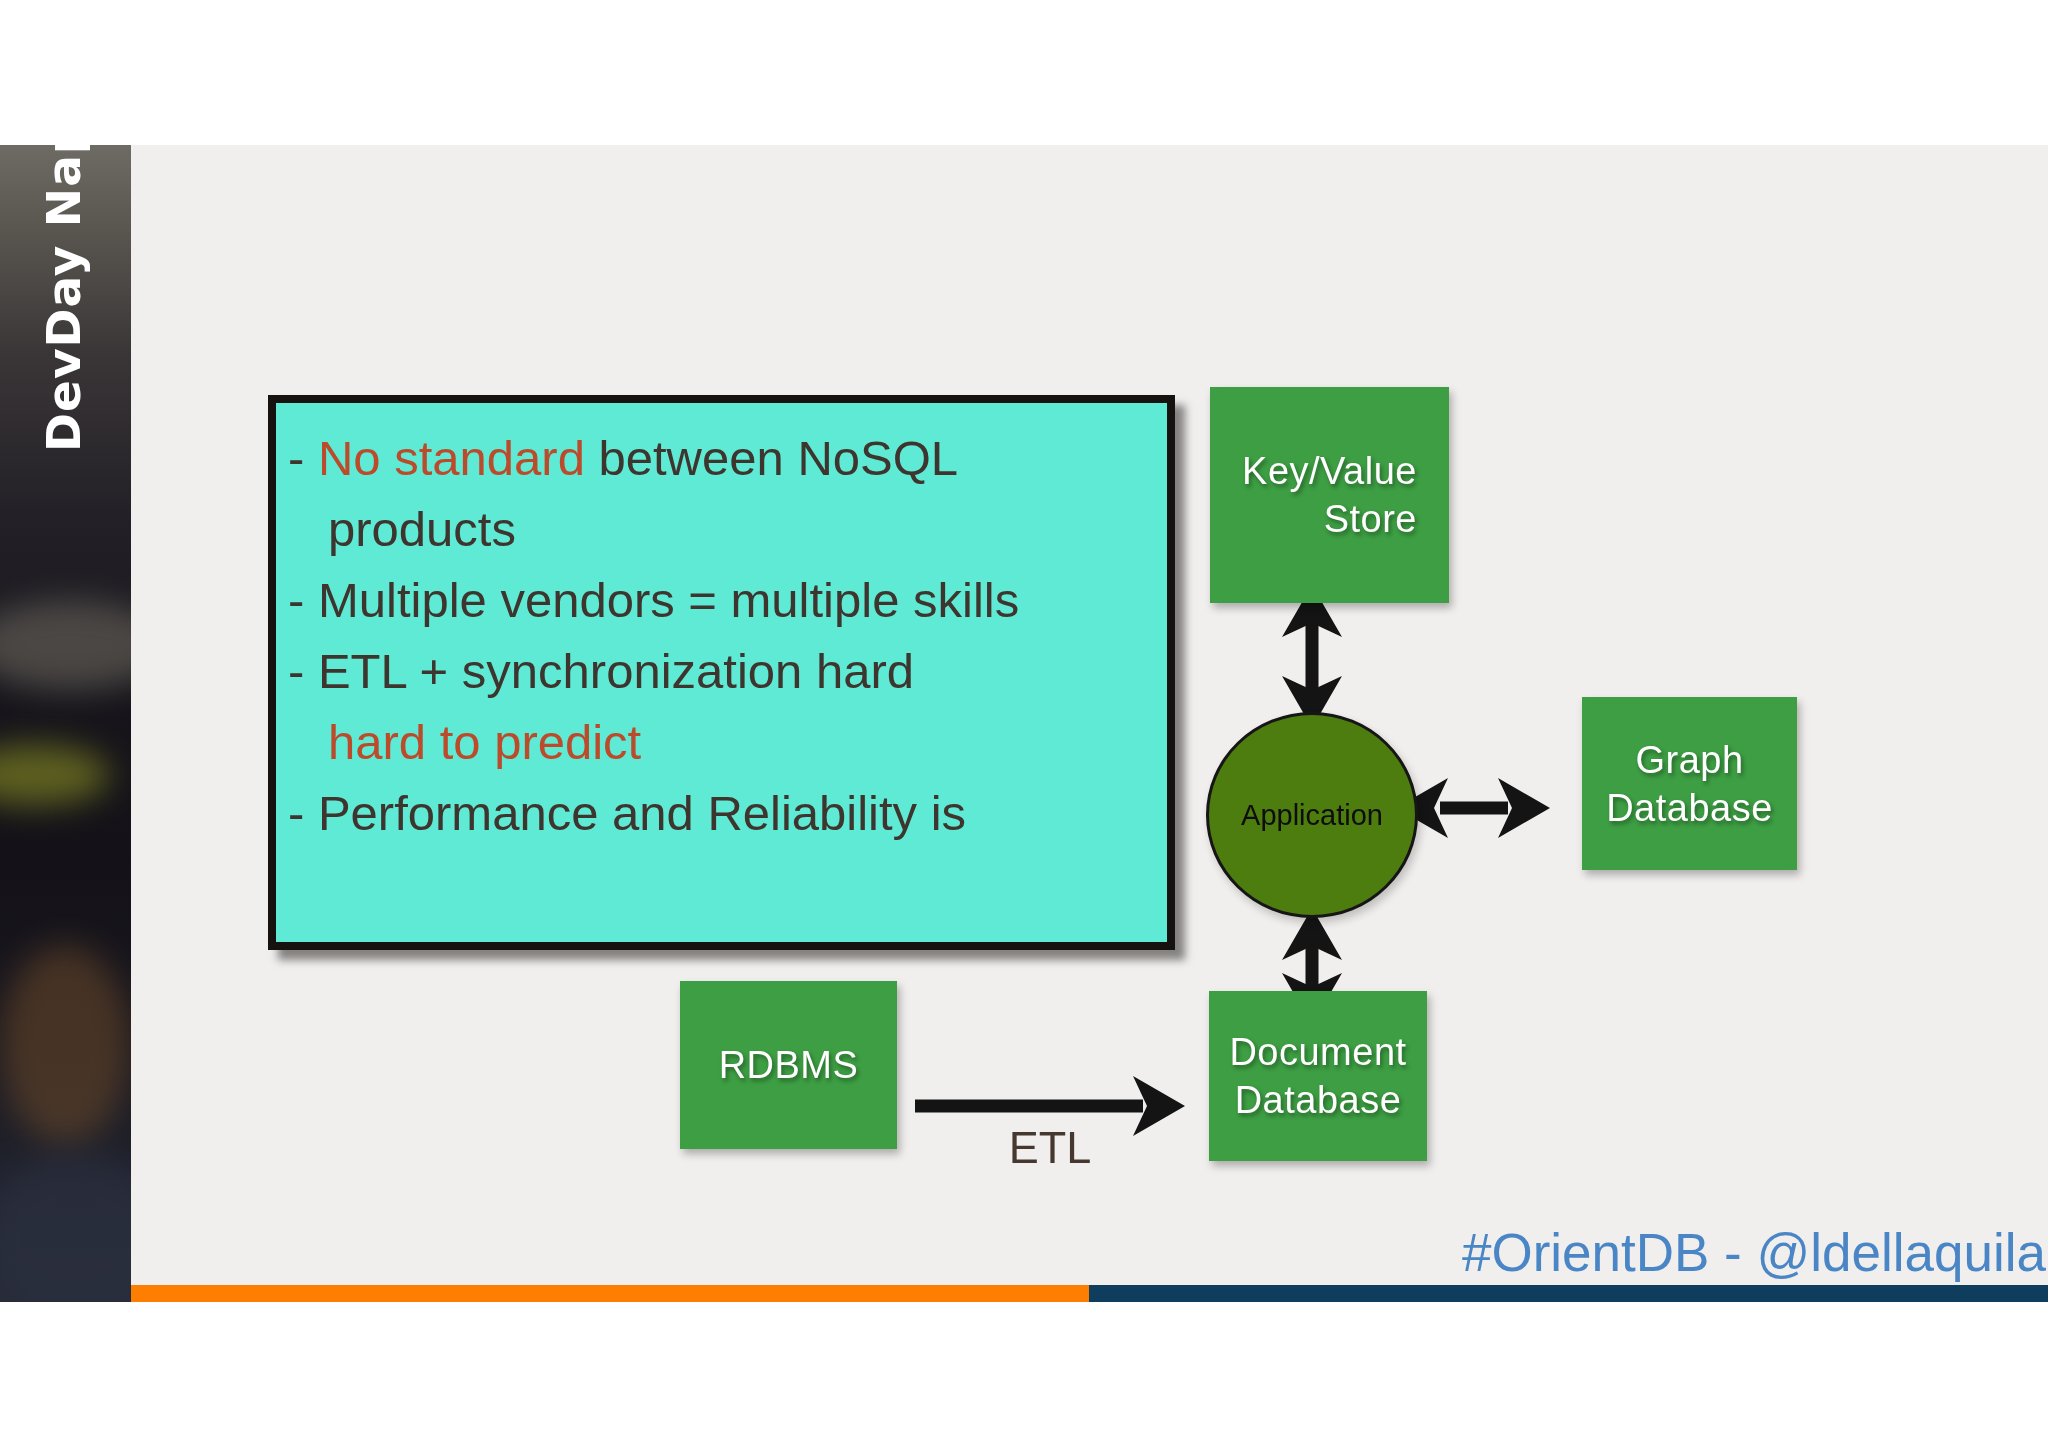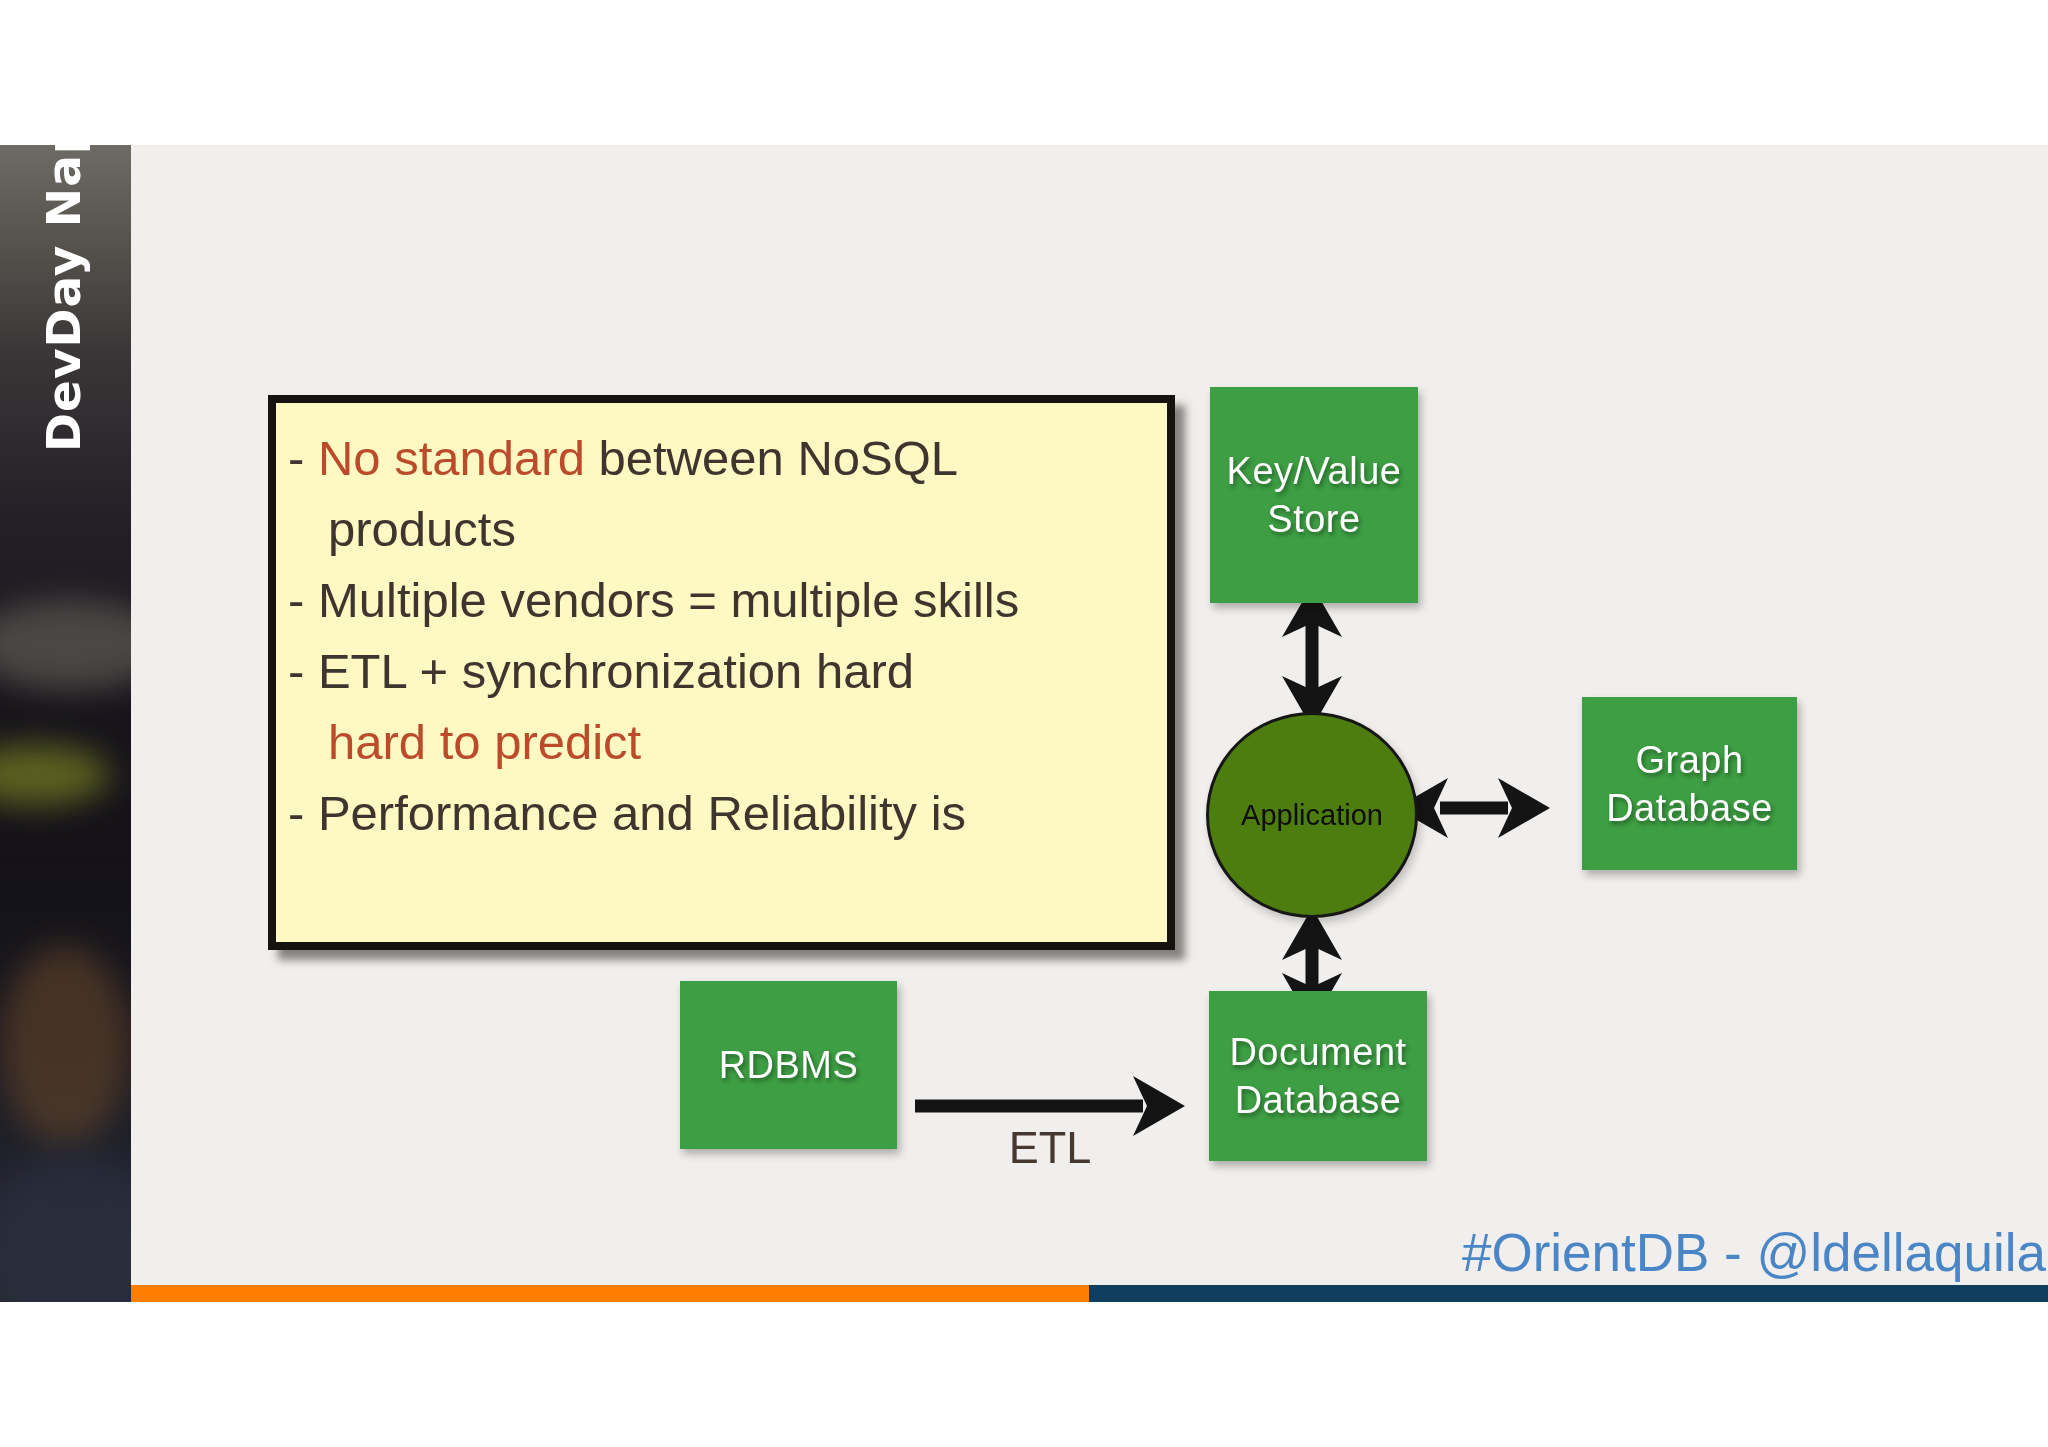--- a/index.html
+++ b/index.html
@@ -15,31 +15,31 @@
   #blob-gray{left:-30px;top:455px;width:200px;height:90px;background:#57534e;opacity:.8;}
   #blob-yellow{left:-40px;top:600px;width:150px;height:60px;background:#767a22;opacity:.75;}
   #blob-tan{left:0px;top:800px;width:130px;height:200px;background:#6b4a2a;opacity:.55;}
   #blob-blue{left:-20px;top:1010px;width:190px;height:170px;background:#2b3040;opacity:.7;}
   #sidebar-title{position:absolute;left:36px;top:452px;width:450px;
         transform:rotate(-90deg);transform-origin:0 0;
         font-family:"DejaVu Sans",sans-serif;font-weight:bold;font-size:47px;
         letter-spacing:1px;color:#ffffff;white-space:nowrap;}
   
   #note-box{position:absolute;left:268px;top:395px;width:907px;height:555px;box-sizing:border-box;
-        border:8px solid #151210;background:#fef9c3;box-shadow:10px 10px 8px rgba(45,42,40,.55);
+        border:8px solid #151210;background:#5eead4;box-shadow:10px 10px 8px rgba(45,42,40,.55);
         padding:20px 10px 0 12px;overflow:hidden;}
   .note-line{font-size:49px;line-height:71px;color:#3e352f;white-space:nowrap;}
   .note-line.indent{padding-left:40px;}
   .note-line .em{color:#bb4b2b;}
   
   .gbox{position:absolute;background:#3d9e43;color:#ffffff;display:flex;align-items:center;
         justify-content:center;text-align:center;font-size:38px;line-height:48px;
         white-space:pre-line;box-shadow:3px 5px 8px rgba(0,0,0,.28);
         text-shadow:2px 3px 4px rgba(0,0,0,.38);letter-spacing:.5px;}
-  #node-key-value{left:1210px;top:387px;width:208px;height:216px;}
+  #node-key-value{left:1210px;top:387px;width:239px;height:216px;text-align:right;}
   #node-graph{left:1582px;top:697px;width:215px;height:173px;}
   #node-document{left:1209px;top:991px;width:218px;height:170px;}
   #node-rdbms{left:680px;top:981px;width:217px;height:168px;}
   #node-application{position:absolute;left:1206px;top:712px;width:212px;height:206px;
         background:#4d7c0f;border:3px solid #161616;border-radius:50%;box-sizing:border-box;
         display:flex;align-items:center;justify-content:center;color:#0f0d0b;font-size:29px;
         box-shadow:3px 5px 8px rgba(0,0,0,.2);}
   
   #etl-label{position:absolute;left:985px;top:1122px;width:130px;text-align:center;
         font-size:45px;color:#46382e;}

